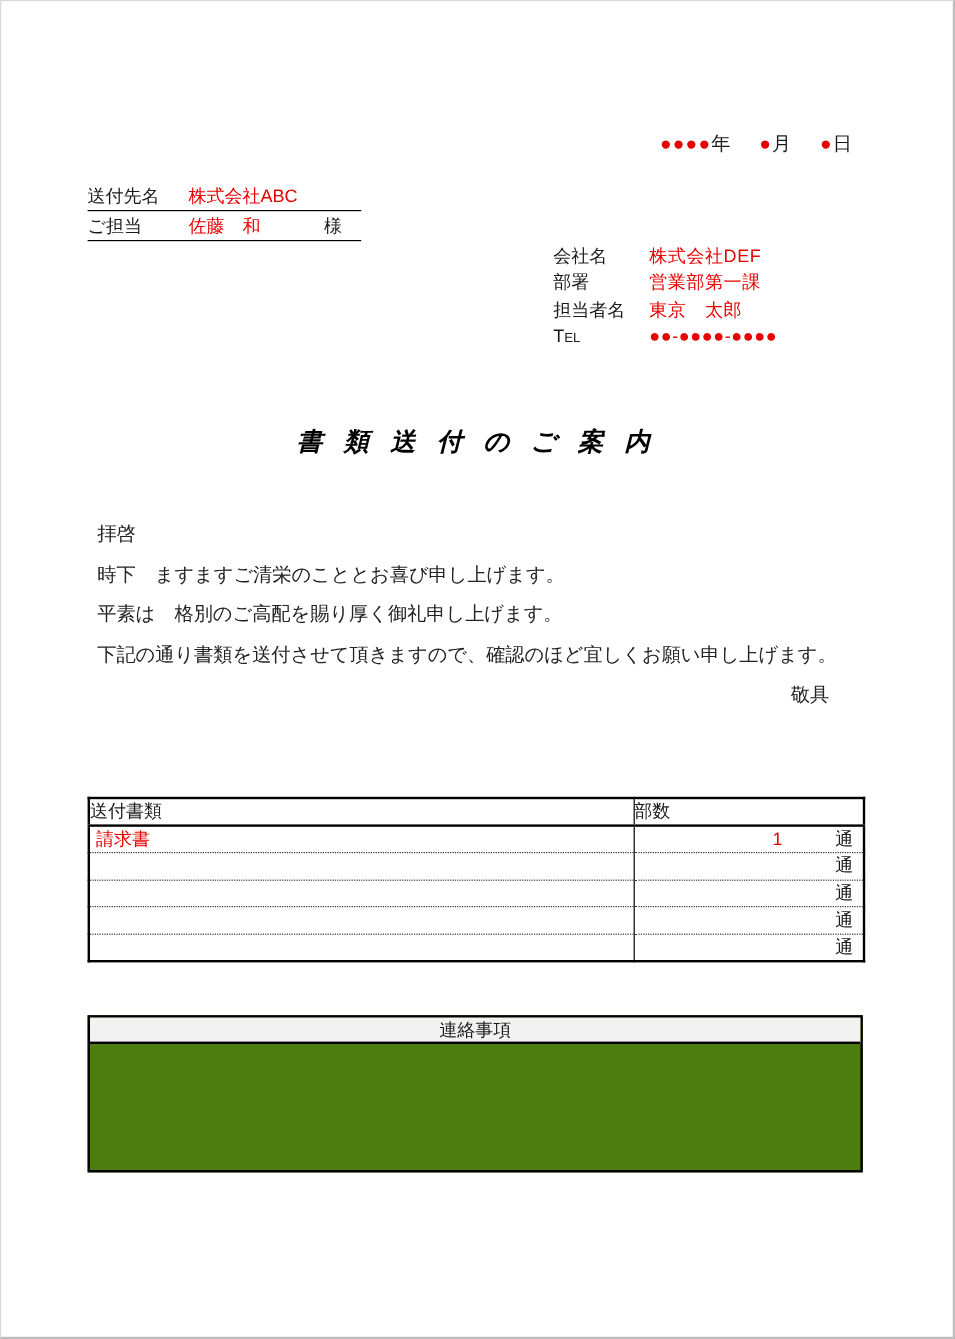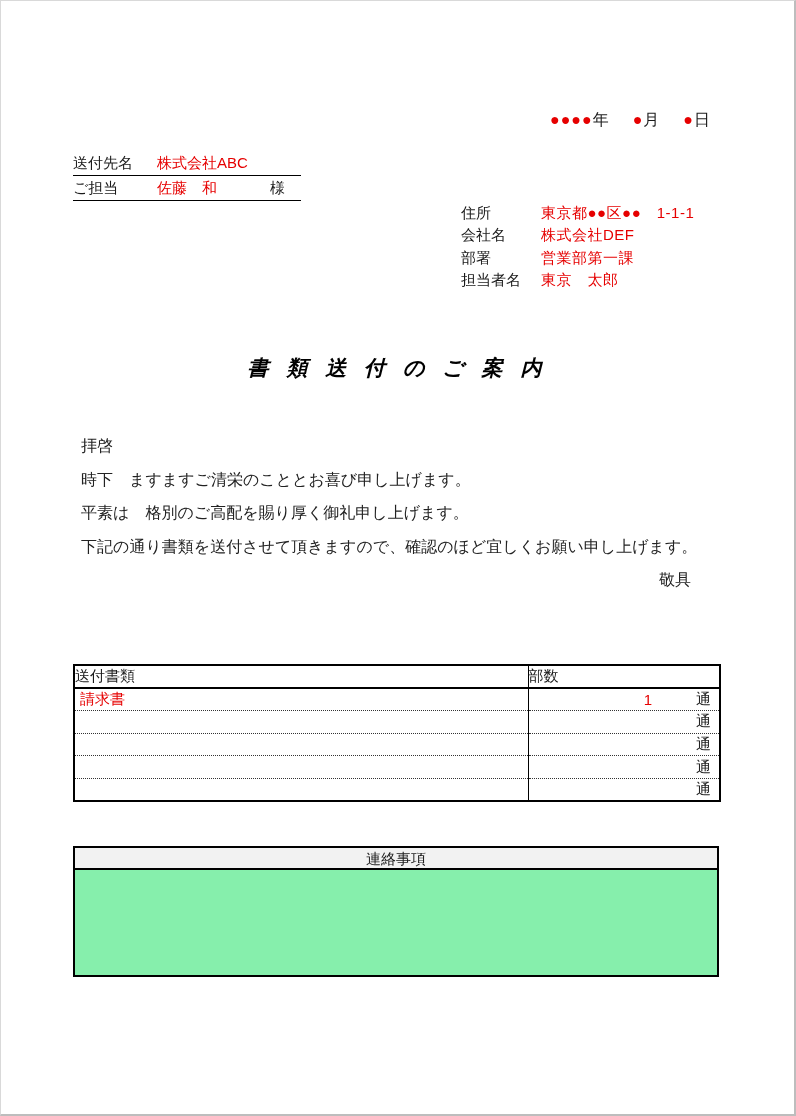--- a/index.html
+++ b/index.html
@@ -68,21 +68,21 @@
   .doc-table th.h-doc { border-right:1px solid #000; }
   .doc-table td { height:22.6px; }
   .doc-table tbody tr:not(:last-child) td { border-bottom:1px dotted #333; }
   .doc-table td.doc-cell { border-right:1px solid #000; padding-left:5px; }
   .qty-wrap { display:flex; justify-content:flex-end; align-items:center; padding-right:8px; }
   .qty-num { margin-right:44px; }
 
   
   .contact-box {
     position:absolute; left:72px; top:845px; width:646px; height:131px;
-    border:2px solid #000; background:#86efac;
+    border:2px solid #000; background:#4d7c0f;
   }
   .contact-header {
     height:22px; line-height:21px; text-align:center; font-size:15px;
     background:#f2f2f2; border-bottom:2px solid #000;
   }
   .contact-body { height:105px; }
 </style>
 </head>
 <body>
 
@@ -99,34 +99,34 @@
     </div>
     <div class="r-row">
       <span class="r-label">ご担当</span>
       <span class="r-value">佐藤　和</span>
       <span class="r-suffix">様</span>
     </div>
   </div>
 
   <div class="sender">
     <div class="s-row">
-      <span class="s-label">住所</span>
-      <span class="s-value">東京都●●区●●　1-1-1</span>
-    </div>
-    <div class="s-row">
       <span class="s-label">会社名</span>
       <span class="s-value">株式会社DEF</span>
     </div>
     <div class="s-row">
       <span class="s-label">部署</span>
       <span class="s-value">営業部第一課</span>
     </div>
     <div class="s-row">
       <span class="s-label">担当者名</span>
       <span class="s-value">東京　太郎</span>
+    </div>
+    <div class="s-row">
+      <span class="s-label small-caps">Tel</span>
+      <span class="s-value">●●-●●●●-●●●●</span>
     </div>
   </div>
 
   <div class="doc-title">書 類 送 付 の ご 案 内</div>
 
   <div class="letter-body">
     <div class="b-line">拝啓</div>
     <div class="b-line">時下　ますますご清栄のこととお喜び申し上げます。</div>
     <div class="b-line">平素は　格別のご高配を賜り厚く御礼申し上げます。</div>
     <div class="b-line">下記の通り書類を送付させて頂きますので、確認のほど宜しくお願い申し上げます。</div>

